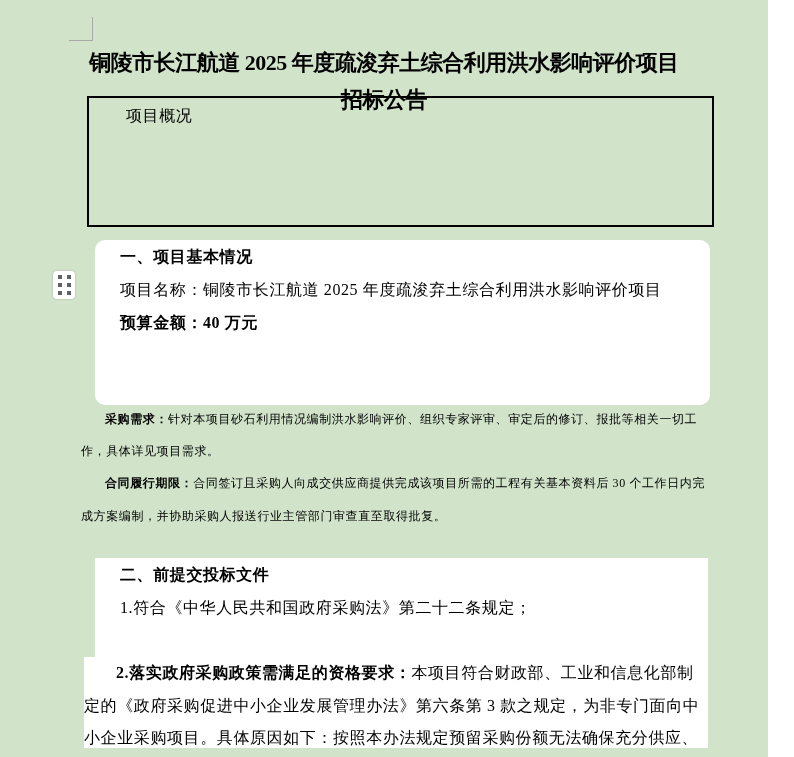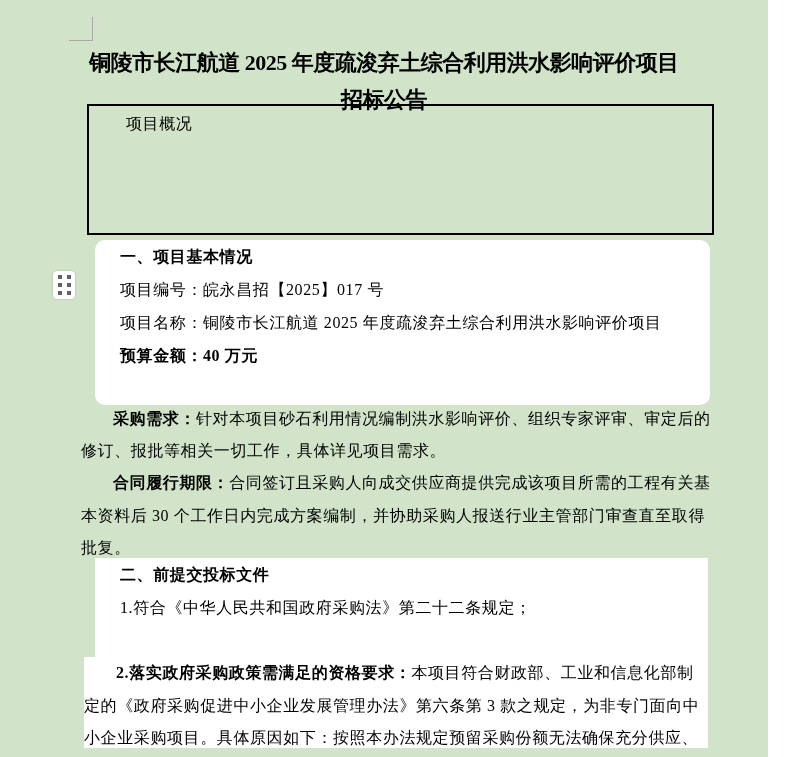--- a/index.html
+++ b/index.html
@@ -40,21 +40,21 @@
 
   .title{
     position:absolute;left:0;right:0;top:44px;
     text-align:center;
     font-size:22px;font-weight:bold;
     letter-spacing:-0.5px;
     line-height:37px;
   }
 
   .intro-box{
-    position:absolute;left:87px;top:104px;
+    position:absolute;left:87px;top:96px;
     width:627px;height:131px;
     box-sizing:border-box;
     border:2px solid #000;
     padding:3px 5px 0 5px;
     font-size:16px;letter-spacing:0.6px;
   }
   .intro-box .box-heading{
     line-height:30px;
     padding-left:32px;
   }
@@ -68,21 +68,21 @@
     box-sizing:border-box;
   }
   .white1{left:95px;top:240px;width:615px;height:165px;padding:0 0 0 25px;line-height:33px;border-radius:10px;}
   .white2a{left:95px;top:558px;width:613px;height:99px;padding:0 0 0 25px;line-height:33px;}
   .white2b{left:84px;top:657px;width:624px;height:91px;line-height:32.6px;overflow:hidden;}
   .white2b p{margin:0;text-indent:2em;}
   .line{white-space:nowrap;}
 
   .green-paras{
     position:absolute;left:81px;top:403px;width:631px;
-    font-size:16px;letter-spacing:0.6px;line-height:32.2px;
+    font-size:12px;letter-spacing:0.6px;line-height:32.2px;
   }
   .green-paras p{margin:0;text-indent:2em;}
 </style>
 </head>
 <body>
 
 <div class="canvas">
 
   <div class="margin-mark"></div>
 
@@ -99,21 +99,20 @@
     <div>铜陵市长江航道 2025 年度疏浚弃土综合利用洪水影响评价项目</div>
     <div>招标公告</div>
   </div>
 
   <div class="intro-box">
     <div class="box-heading">项目概况</div>
   </div>
 
   <div class="white-block white1">
     <div class="line"><span class="b">一、项目基本情况</span></div>
-    <div class="line"><span>项目编号：皖永昌招【2025】017 号</span></div>
     <div class="line"><span>项目名称：铜陵市长江航道 2025 年度疏浚弃土综合利用洪水影响评价项目</span></div>
     <div class="line"><span class="b">预算金额：40 万元</span></div>
   </div>
 
   <div class="green-paras">
     <p><span class="b">采购需求：</span><span>针对本项目砂石利用情况编制洪水影响评价、组织专家评审、审定后的修订、报批等相关一切工作，具体详见项目需求。</span></p>
     <p><span class="b">合同履行期限：</span><span>合同签订且采购人向成交供应商提供完成该项目所需的工程有关基本资料后 30 个工作日内完成方案编制，并协助采购人报送行业主管部门审查直至取得批复。</span></p>
   </div>
 
   <div class="white-block white2a">

